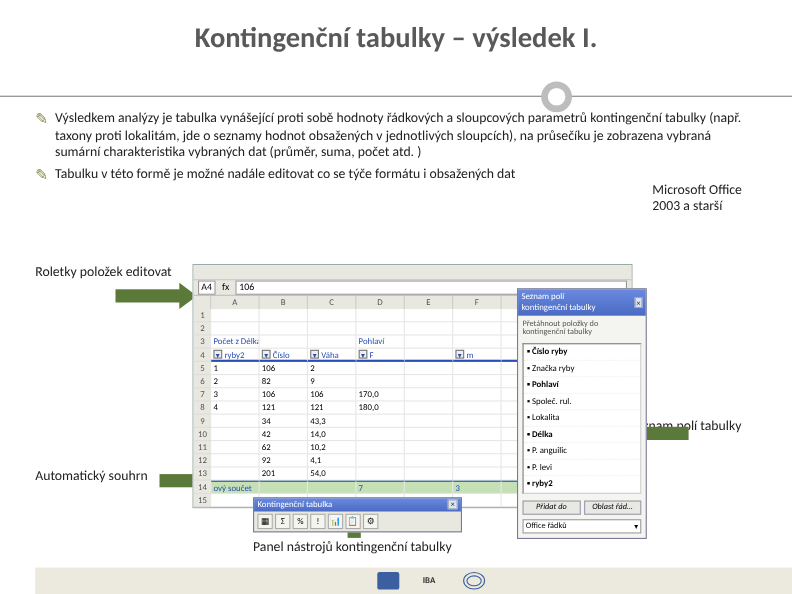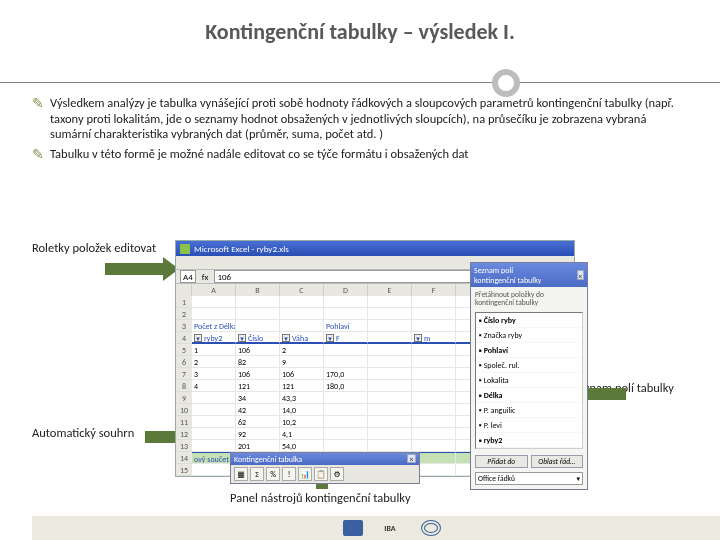--- a/index.html
+++ b/index.html
@@ -1,18 +1,18 @@
 <!DOCTYPE html>
 <html><head>
 <meta charset="utf-8">
 <style>
   * { margin: 0; padding: 0; box-sizing: border-box; }
   body { width: 720px; height: 540px; font-family: "Calibri", Arial, sans-serif; background: #fff; position: relative; overflow: hidden; }
   .slide { width: 720px; height: 540px; padding: 18px 32px 0 32px; position: relative; }
-  .title { font-size: 22px; font-weight: bold; color: #595959; text-align: center; margin-bottom: 6px; }
+  .title { font-size: 26px; font-weight: bold; color: #595959; text-align: center; margin-bottom: 6px; }
   .title-accent { width: 720px; height: 40px; position: relative; margin-left: -32px; }
   .title-accent .line { position: absolute; top: 31px; left: 0; width: 720px; height: 1px; background: #808080; }
   .title-accent .circle { position: absolute; top: 18px; right: 200px; width: 28px; height: 28px; border: 6px solid #bdbdbd; border-radius: 50%; background: #fff; }
   .bullets { font-size: 12.5px; color: #222; line-height: 1.25; margin-top: 4px; position: relative; }
   .bullets .row { display: flex; margin-bottom: 4px; }
   .bullets .glyph { color: #8a8a4a; font-size: 14px; width: 18px; flex: 0 0 18px; }
   .bullets .txt { flex: 1; }
   .sidebox { position: absolute; right: 32px; top: 165px; width: 95px; font-size: 12.5px; color: #222; text-align: left; line-height: 1.2; }
   .callout { font-size: 12.5px; color: #222; position: absolute; }
   .callout.c1 { left: 32px; top: 240px; }
@@ -89,20 +89,21 @@
     <div class="row">
       <div class="glyph">✎</div>
       <div class="txt">Výsledkem analýzy je tabulka vynášející proti sobě hodnoty řádkových a sloupcových parametrů kontingenční tabulky (např. taxony proti lokalitám, jde o seznamy hodnot obsažených v jednotlivých sloupcích), na průsečíku je zobrazena vybraná sumární charakteristika vybraných dat (průměr, suma, počet atd. )</div>
     </div>
     <div class="row">
       <div class="glyph">✎</div>
       <div class="txt">Tabulku v této formě je možné nadále editovat co se týče formátu i obsažených dat</div>
     </div>
   </div>
 
+  <div class="sidebox">Microsoft Office 2003 a starší</div>
 
   <div class="callout c1">Roletky položek editovat</div>
   <div class="callout c2">Seznam polí tabulky</div>
   <div class="callout c3">Automatický souhrn</div>
   <div class="callout c4">Panel nástrojů kontingenční tabulky</div>
 
   <div class="arrow-r" style="left:105px; top:257px;">
     <div class="shaft" style="left:0; top:6px; width:60px;"></div>
     <div class="head" style="left:58px; top:0;"></div>
   </div>
@@ -113,24 +114,20 @@
   <div class="arrow-l" style="left:570px; top:382px; position:absolute;">
     <div class="shaft" style="left:16px; top:6px; width:40px;"></div>
     <div class="head" style="left:2px; top:0;"></div>
   </div>
   <div class="arrow-u" style="left:310px; top:475px; position:absolute;">
     <div class="shaft" style="left:6px; top:0; height:14px;"></div>
     <div class="head" style="left:0; top:-14px;"></div>
   </div>
 
   <div class="excel">
-    <div class="titlebar">
-      <span class="xicon"></span>
-      <span>Microsoft Excel - ryby2.xls</span>
-    </div>
     <div class="toolbar"></div>
     <div class="toolbar2">
       <span class="fxbox">A4</span>
       <span>fx</span>
       <span class="fxbox" style="flex:1">106</span>
     </div>
     <div class="colhead" id="colhead">
         <div class="ch"></div>
         <div class="ch">A</div>
         <div class="ch">B</div>

